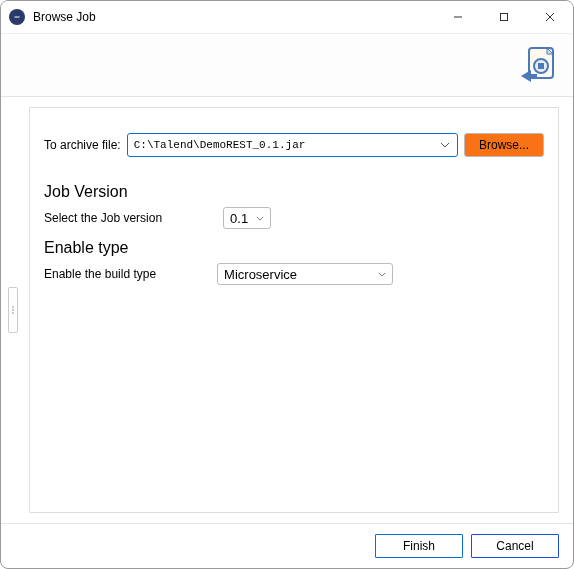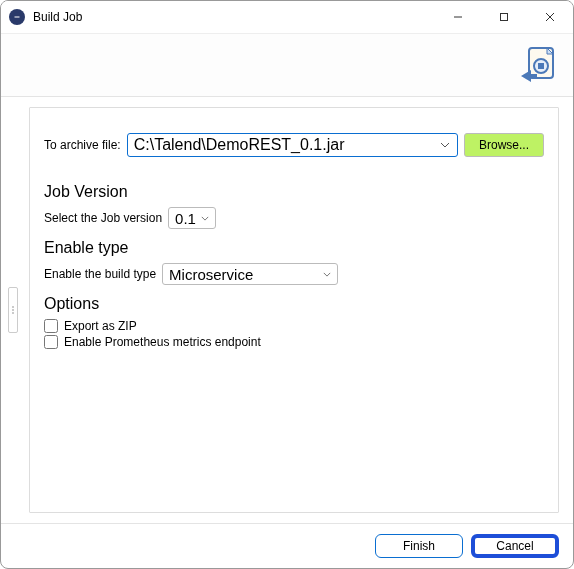--- a/index.html
+++ b/index.html
@@ -21,53 +21,53 @@
 
   
   .content-wrap { flex: 1; display: flex; position: relative; padding: 10px 14px 10px 28px; }
   .collapse-handle { position: absolute; left: 7px; top: 50%; transform: translateY(-50%); width: 10px; height: 46px; border: 1px solid #ccc; border-radius: 2px; background: #fff; display: flex; align-items: center; justify-content: center; font-size: 8px; color: #888; }
   .content { flex: 1; border: 1px solid #ddd; border-radius: 1px; background: #fff; padding: 25px 14px; display: flex; flex-direction: column; gap: 10px; overflow: hidden; }
 
   
   .row { display: flex; align-items: center; gap: 6px; }
   .lbl { font-size: 12px; color: #000; }
   .combo { position: relative; flex: 1; }
-  .combo input { width: 100%; height: 24px; border: 1px solid #0a6ed1; border-radius: 3px; padding: 0 24px 0 6px; font-size: 16px; outline: none; }
+  .combo input { width: 100%; height: 24px; border: 1px solid #0a6ed1; border-radius: 3px; padding: 0 24px 0 6px; font-size: 11px; outline: none; font-family: Liberation Mono, monospace; }
   .combo .chev { position: absolute; right: 4px; top: 0; height: 24px; width: 18px; display: flex; align-items: center; justify-content: center; pointer-events: none; }
-  .btn { height: 24px; border: 1px solid #bbb; border-radius: 3px; background: #bef264; font-size: 12px; padding: 0 14px; cursor: default; }
+  .btn { height: 24px; border: 1px solid #bbb; border-radius: 3px; background: #f97316; font-size: 12px; padding: 0 14px; cursor: default; }
 
   
   .group { }
   .group-title { font-size: 16px; color: #000; margin-bottom: 6px; }
-  .group-row { display: flex; align-items: center; gap: 6px; font-size: 12px; }
-  .select-small { height: 22px; border: 1px solid #bbb; border-radius: 3px; font-size: 15px; padding: 0 18px 0 6px; background: #fff; appearance: none; -webkit-appearance: none; position: relative; }
+  .group-row { display: flex; align-items: center; gap: 21px; font-size: 12px; }
+  .select-small { height: 22px; border: 1px solid #bbb; border-radius: 3px; font-size: 13px; padding: 0 18px 0 6px; background: #fff; appearance: none; -webkit-appearance: none; position: relative; margin-left: 40px; }
   .select-wrap { position: relative; display: inline-block; }
   .select-wrap .chev { position: absolute; right: 4px; top: 0; height: 22px; width: 14px; display: flex; align-items: center; justify-content: center; pointer-events: none; }
   .select-wide { width: 176px; }
 
   .check-row { display: flex; align-items: center; gap: 6px; font-size: 12px; margin-top: 2px; }
   .check-row input[type=checkbox] { width: 14px; height: 14px; margin: 0; accent-color: #555; }
 
   
   .buttonbar { border-top: 1px solid #e4e4e4; padding: 10px 14px; display: flex; justify-content: flex-end; gap: 8px; }
-  .btn-main { width: 88px; height: 24px; border-radius: 6px; font-size: 12px; background: #fff; }
+  .btn-main { width: 88px; height: 24px; border-radius: 1px; font-size: 12px; background: #fff; }
   .btn-finish { border: 1px solid #0a6ed1; color: #000; }
-  .btn-cancel { border: 4px solid #1d4ed8; }
+  .btn-cancel { border: 1px solid #1d4ed8; }
 </style>
 </head>
 <body>
 
 <div class="titlebar">
   <span class="app-icon">
     <svg viewBox="0 0 10 10">
         <circle cx="5" cy="5" r="4.5" fill="#2a3a6a"></circle>
         <rect x="2.5" y="4.5" width="5" height="1" fill="#fff"></rect>
       </svg>
   </span>
-  <span class="title-text">Build Job</span>
+  <span class="title-text">Browse Job</span>
   <div class="win-controls">
     <button class="win-btn">
       <svg viewBox="0 0 10 10">
           <line x1="1" y1="5" x2="9" y2="5" stroke="#333" stroke-width="1"></line>
         </svg>
     </button>
     <button class="win-btn">
       <svg viewBox="0 0 10 10">
           <rect x="1.5" y="1.5" width="7" height="7" fill="none" stroke="#333" stroke-width="1"></rect>
         </svg>
@@ -145,31 +145,20 @@
           </select>
           <span class="chev">
             <svg width="8" height="5" viewBox="0 0 10 6">
                 <path d="M1 1 L5 5 L9 1" fill="none" stroke="#555" stroke-width="1"></path>
               </svg>
           </span>
         </span>
       </div>
     </div>
 
-    <div class="group">
-      <div class="group-title">Options</div>
-      <label class="check-row">
-        <input type="checkbox" style="">
-        <span>Export as ZIP</span>
-      </label>
-      <label class="check-row">
-        <input type="checkbox" style="">
-        <span>Enable Prometheus metrics endpoint</span>
-      </label>
-    </div>
 
   </div>
 </div>
 
 <div class="buttonbar">
   <button class="btn-main btn-finish">Finish</button>
   <button class="btn-main btn-cancel">Cancel</button>
 </div>
 
 </body></html>

